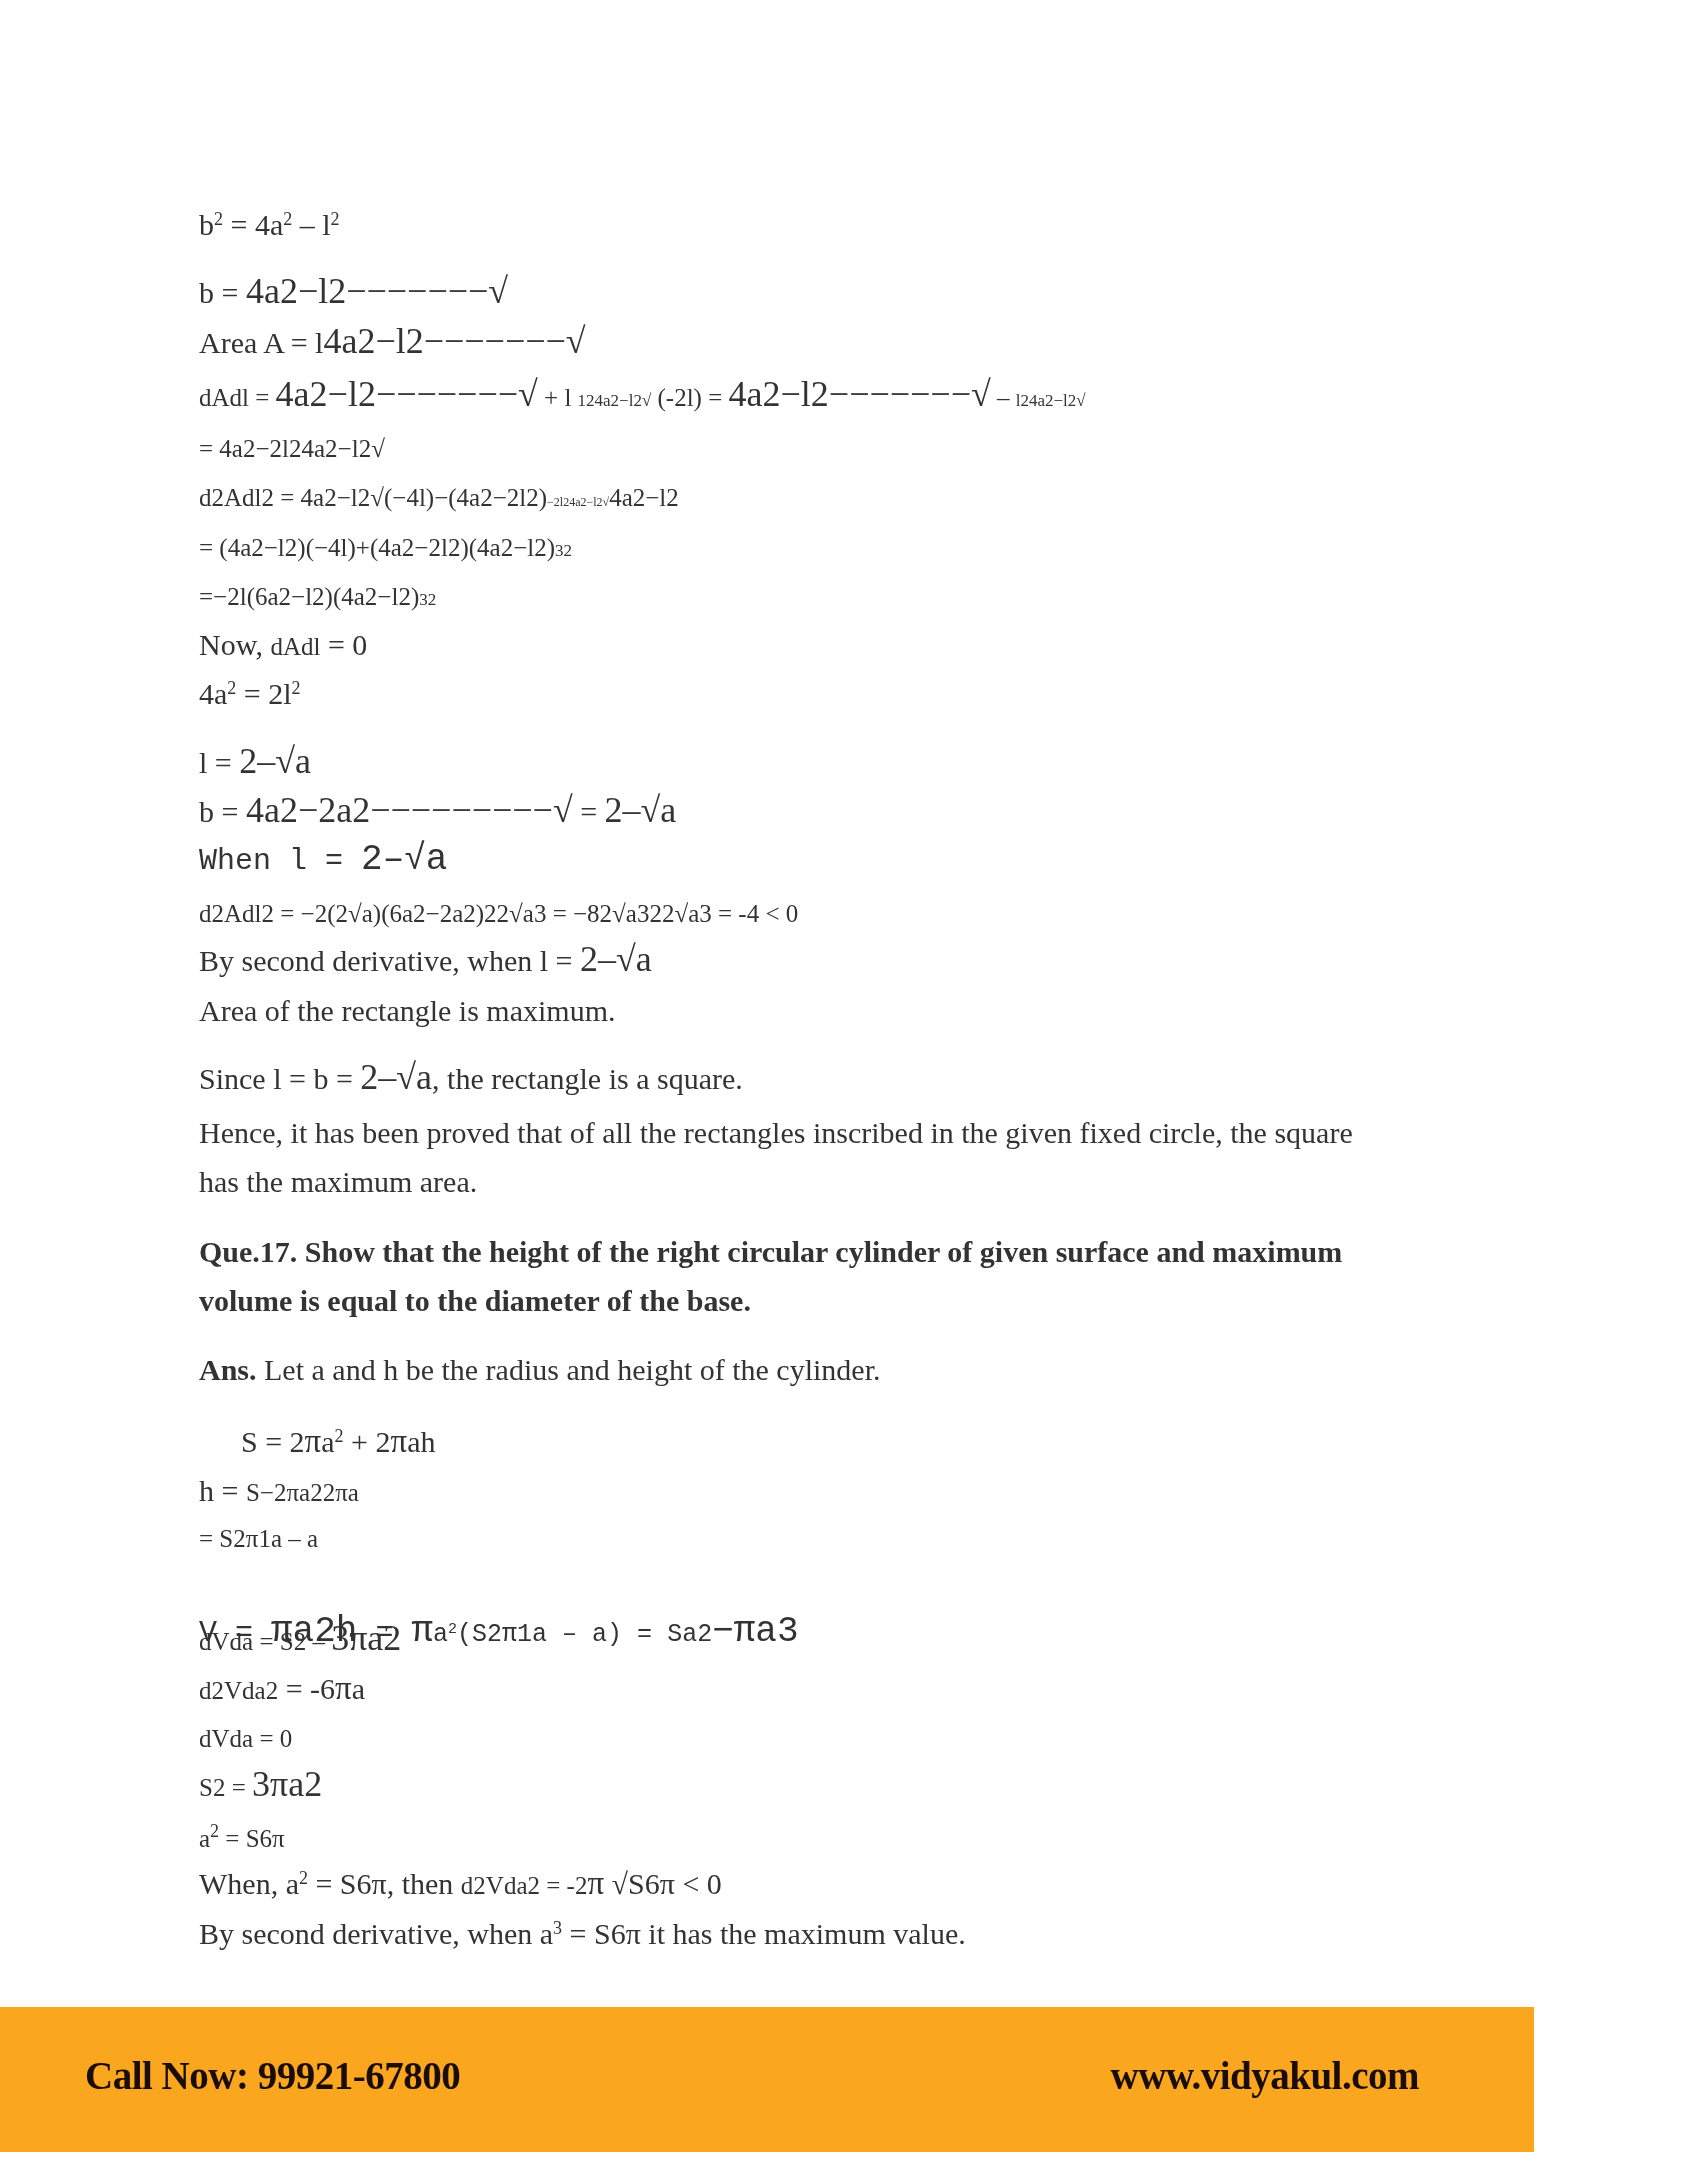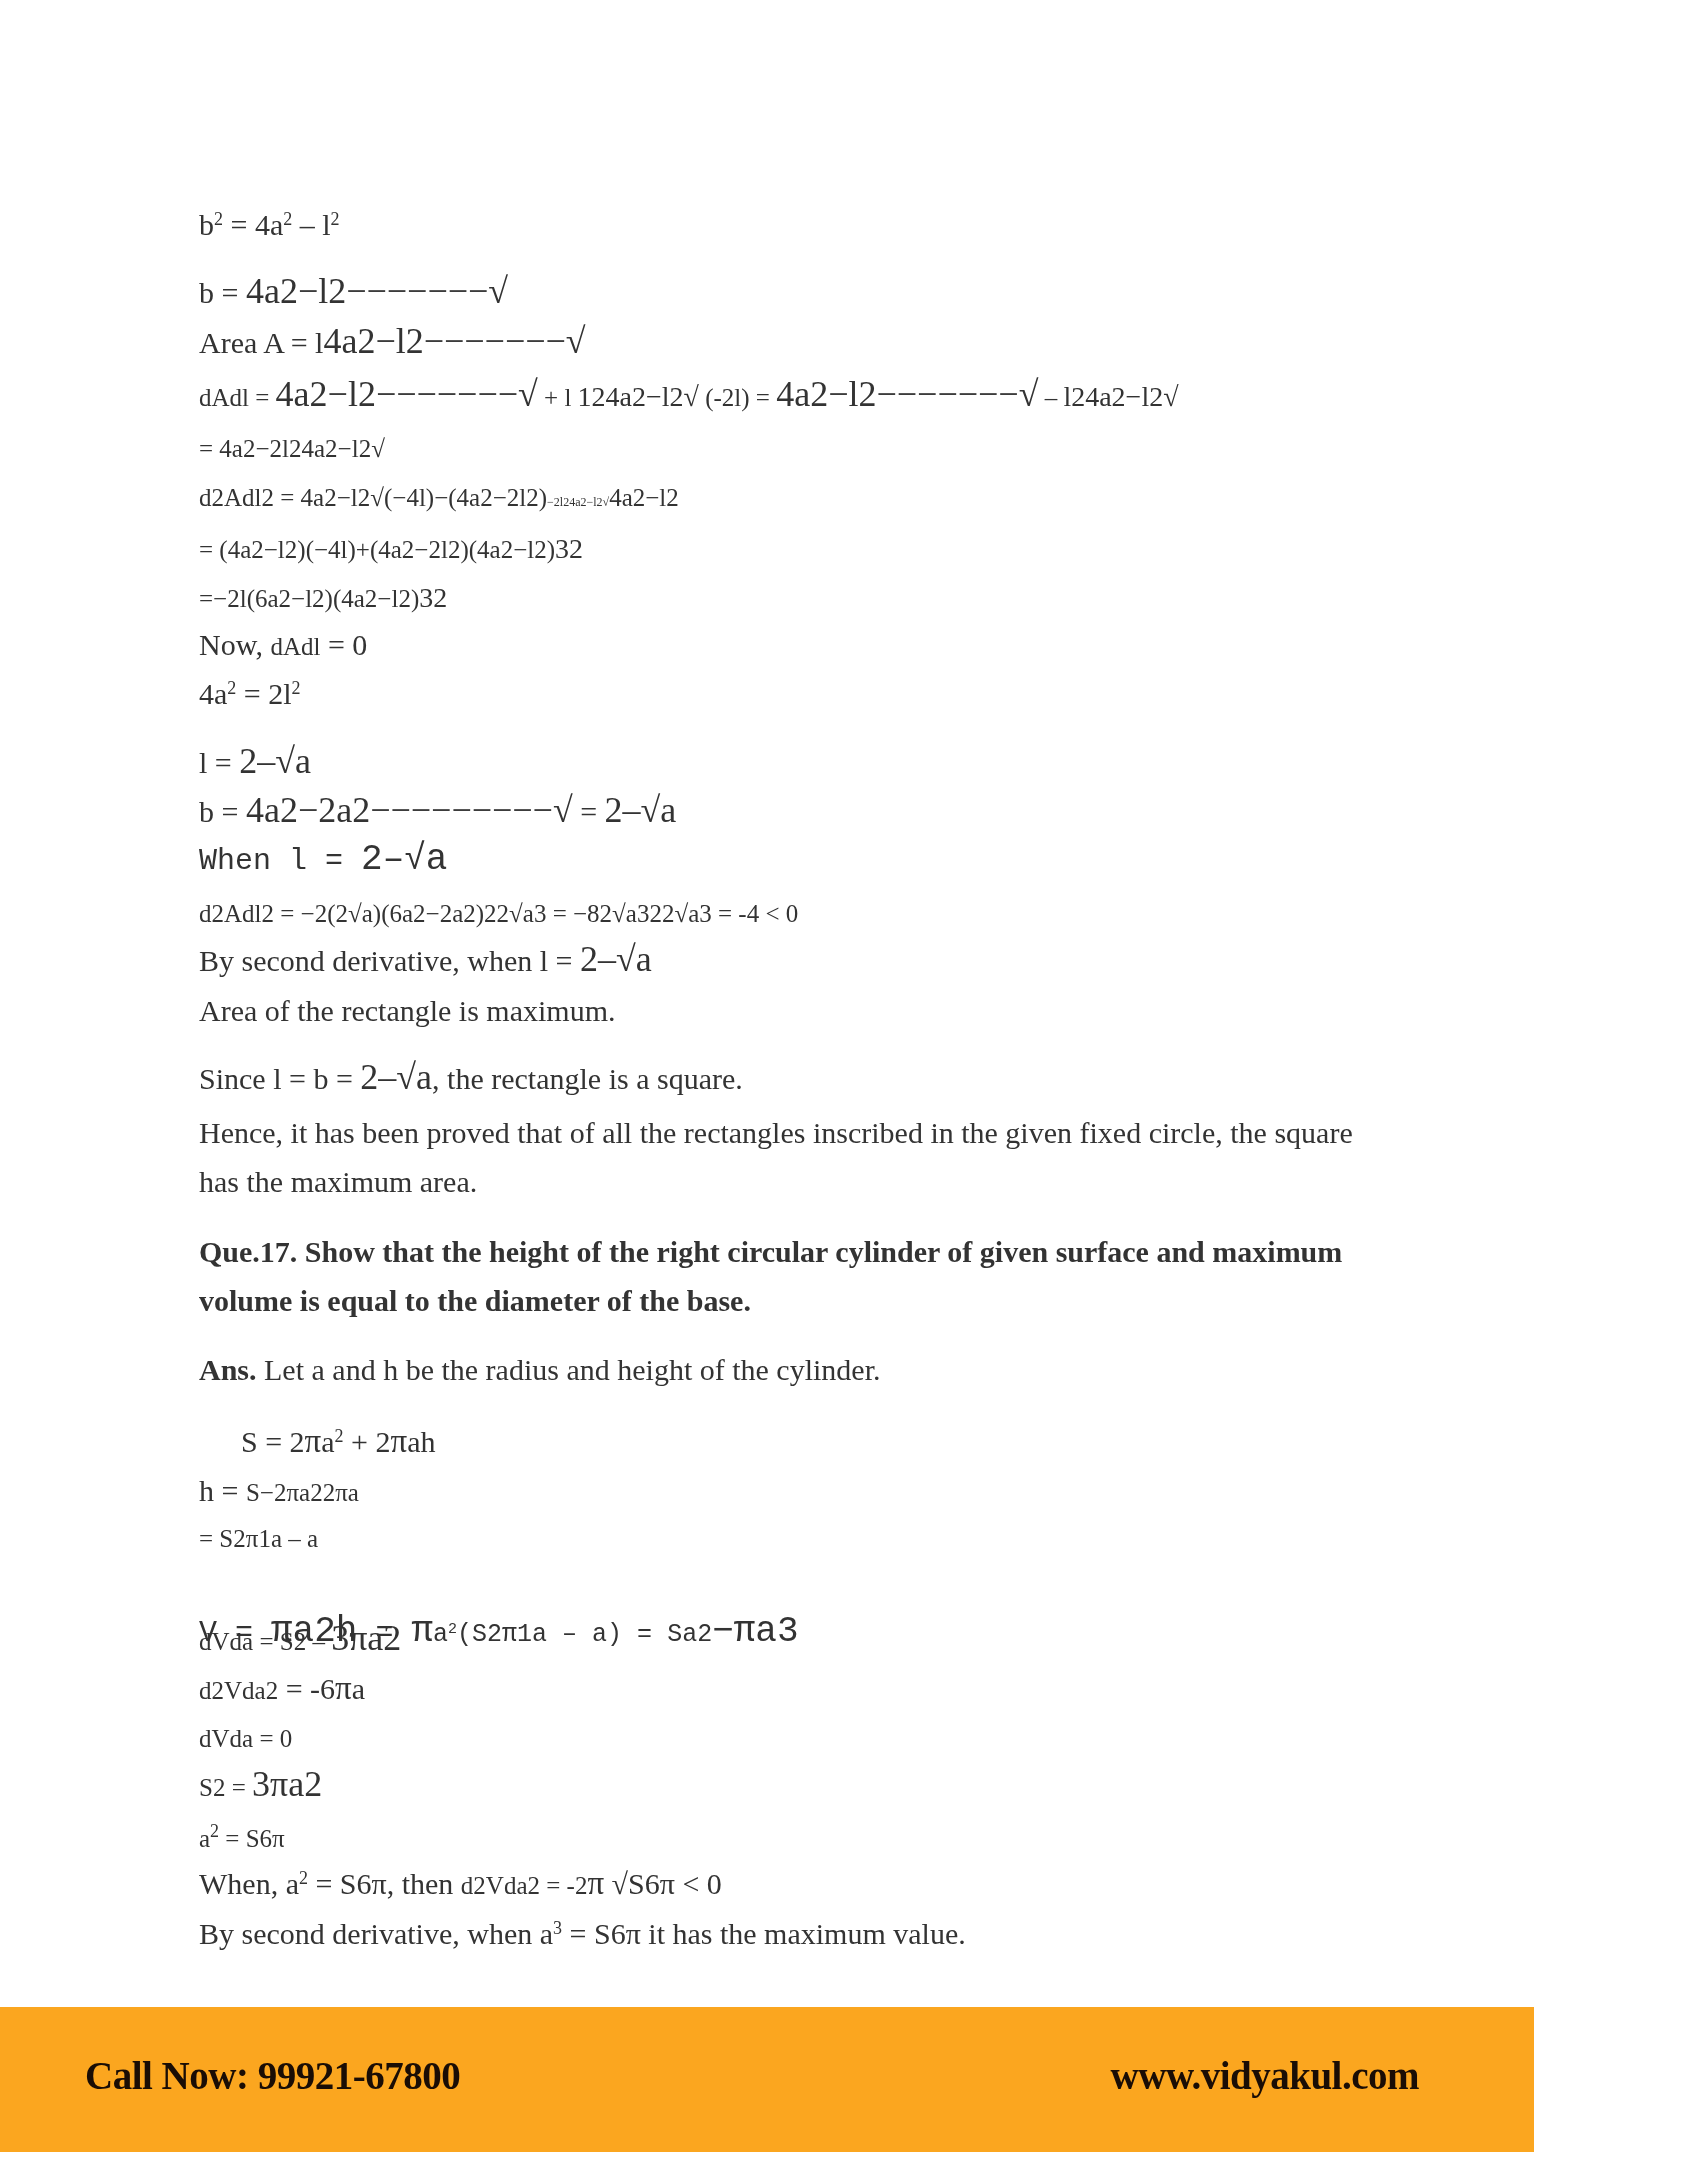--- a/index.html
+++ b/index.html
@@ -1,21 +1,21 @@
 <!DOCTYPE html>
 <html><head>
 <meta charset="utf-8">
 <style>
   html, body { margin: 0; padding: 0; background: #ffffff; }
   body { width: 1683px; height: 2178px; position: relative; overflow: hidden;
          font-family: "Liberation Serif", "DejaVu Serif", serif; color: #333333; }
   .line { position: absolute; left: 199px; white-space: nowrap; font-size: 30px; line-height: 1; }
   .big { font-size: 36px; }
   .sm { font-size: 25px; }
-  .xs { font-size: 28px; }
+  .xs { font-size: 17px; }
   .bold { font-weight: bold; }
   sup { font-size: 60%; vertical-align: 0.55em; line-height: 0; }
   .footer { position: absolute; left: 0; top: 2007px; width: 1534px; height: 145px; background: #FBA61F; }
   .footer-text { position: absolute; top: 46px; font-family: "Liberation Serif", "DejaVu Serif", serif;
                  font-weight: bold; font-size: 39px; color: #1a0d05; letter-spacing: -0.5px; }
   .call { left: 85px; }
   .web { right: 115px; }
 </style>
 </head>
 <body>

